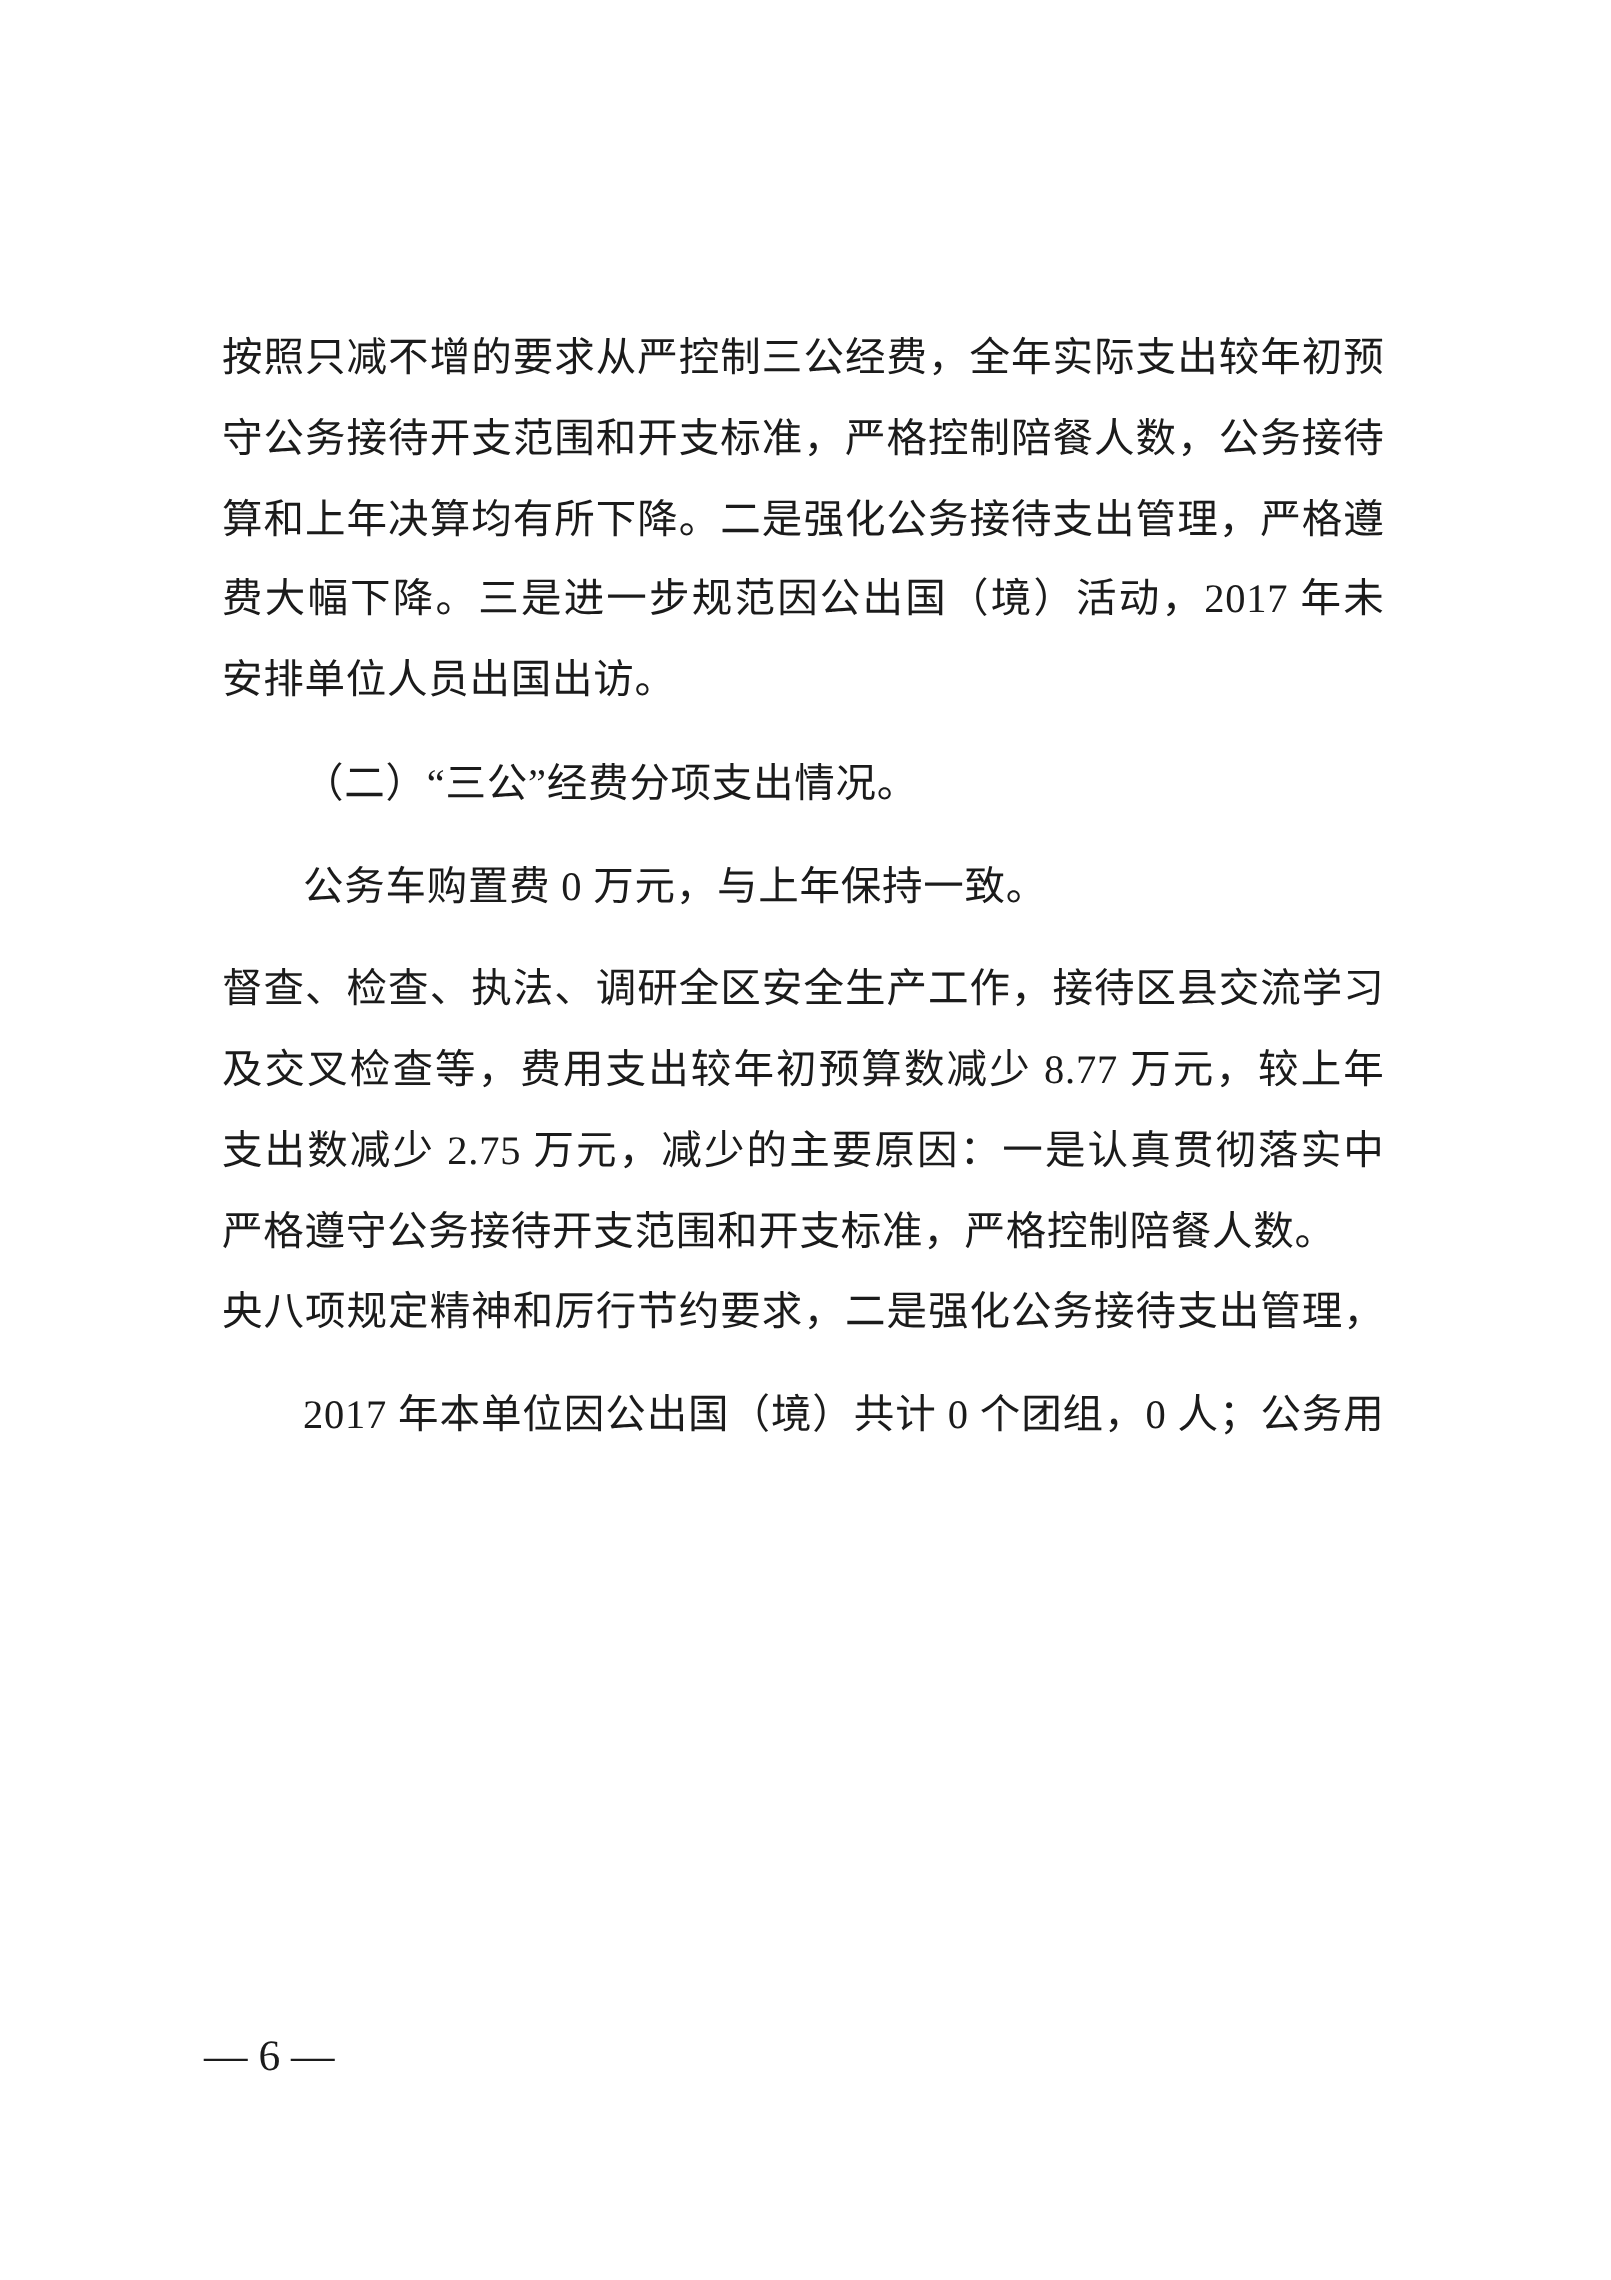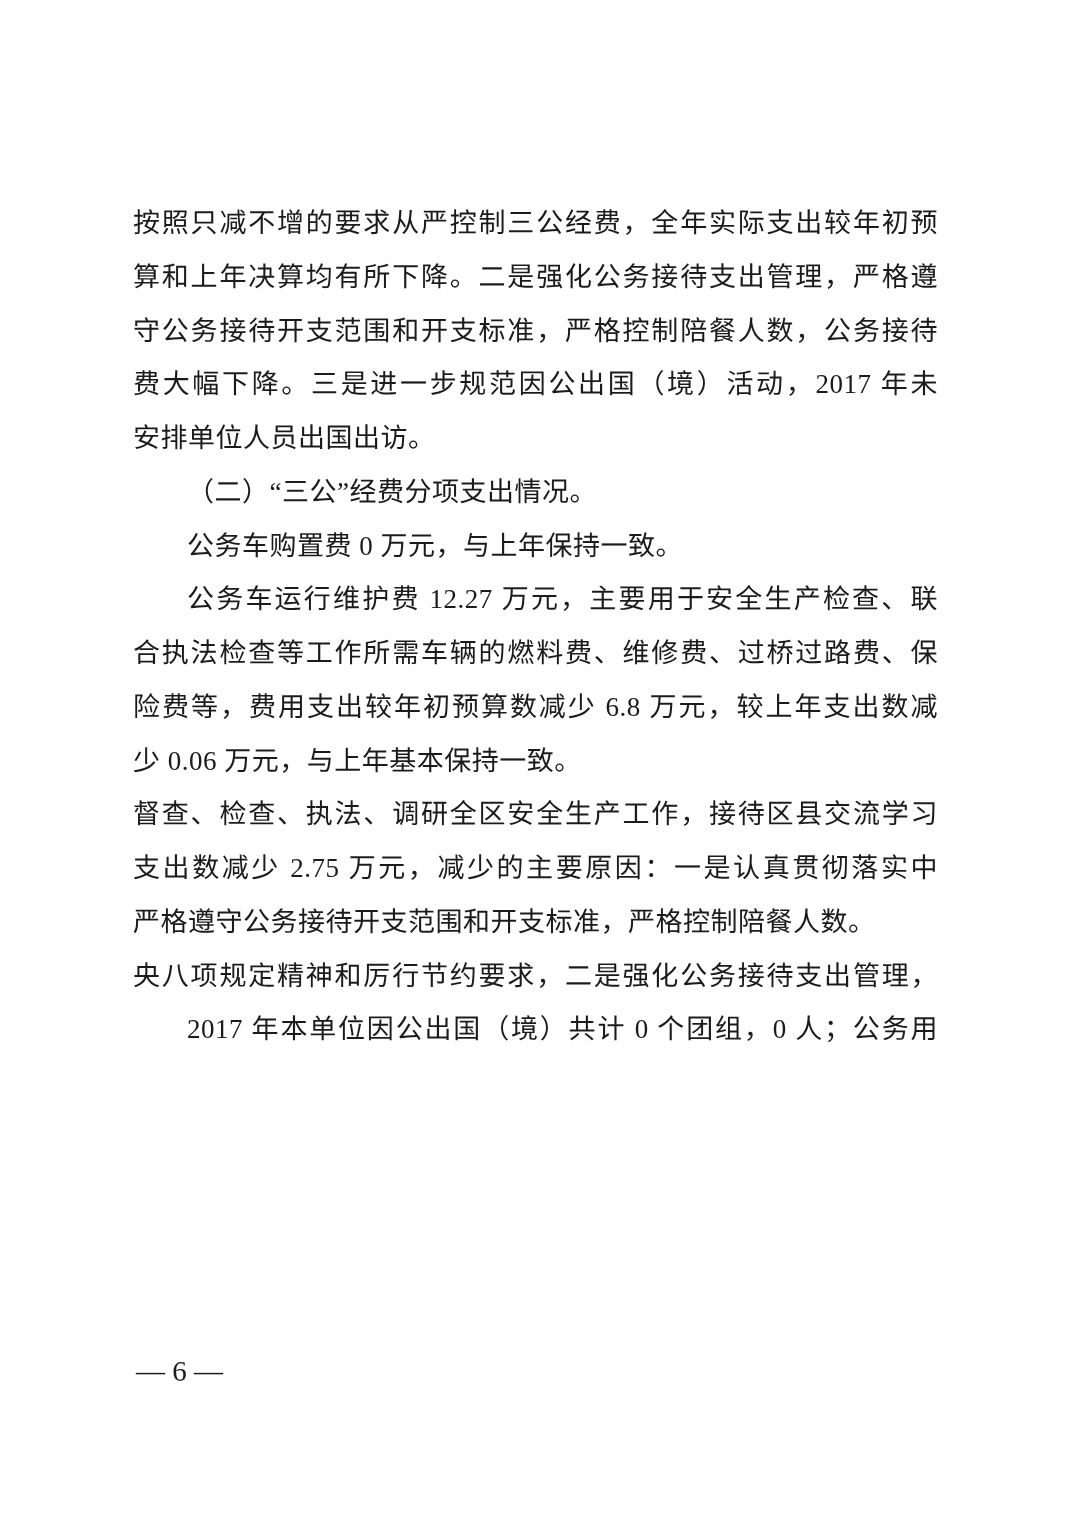--- a/index.html
+++ b/index.html
@@ -20,21 +20,21 @@
     inset: 0;
     background: #ffffff;
   }
   .text-block {
     position: absolute;
     left: 133px;
     top: 197px;
     width: 805px;
   }
   .paragraph {
-    margin: 0;
+    margin: 15px;
     padding: 0;
   }
   .line {
     font-size: 27px;
     line-height: 53.75px;
     height: 53.75px;
     letter-spacing: 0.5px;
     overflow: hidden;
   }
   .line.justified {
@@ -57,39 +57,34 @@
     color: #1b1b1b;
   }
 </style>
 </head>
 <body>
 
 <div class="page">
   <div class="text-block">
       <div class="paragraph body">
         <div class="line justified">按照只减不增的要求从严控制三公经费，全年实际支出较年初预</div>
+        <div class="line justified">守公务接待开支范围和开支标准，严格控制陪餐人数，公务接待</div>
         <div class="line justified">算和上年决算均有所下降。二是强化公务接待支出管理，严格遵</div>
-        <div class="line justified">守公务接待开支范围和开支标准，严格控制陪餐人数，公务接待</div>
         <div class="line justified">费大幅下降。三是进一步规范因公出国（境）活动，2017 年未</div>
         <div class="line">安排单位人员出国出访。</div>
       </div>
       <div class="paragraph heading">
         <div class="line indented">（二）“三公”经费分项支出情况。</div>
       </div>
       <div class="paragraph body">
         <div class="line indented">公务车购置费 0 万元，与上年保持一致。</div>
       </div>
       <div class="paragraph body">
-        <div class="line justified indented">公务车运行维护费 12.27 万元，主要用于安全生产检查、联</div>
-        <div class="line justified">合执法检查等工作所需车辆的燃料费、维修费、过桥过路费、保</div>
-        <div class="line justified">险费等，费用支出较年初预算数减少 6.8 万元，较上年支出数减</div>
-        <div class="line">少 0.06 万元，与上年基本保持一致。</div>
-      </div>
-      <div class="paragraph body">
         <div class="line justified">督查、检查、执法、调研全区安全生产工作，接待区县交流学习</div>
+        <div class="line justified">及交叉检查等，费用支出较年初预算数减少 8.77 万元，较上年</div>
         <div class="line justified">支出数减少 2.75 万元，减少的主要原因：一是认真贯彻落实中</div>
         <div class="line">严格遵守公务接待开支范围和开支标准，严格控制陪餐人数。</div>
         <div class="line justified">央八项规定精神和厉行节约要求，二是强化公务接待支出管理，</div>
       </div>
       <div class="paragraph body">
         <div class="line justified indented">2017 年本单位因公出国（境）共计 0 个团组，0 人；公务用</div>
       </div>
     </div>
   <div class="footer">
     <span>— 6 —</span>

